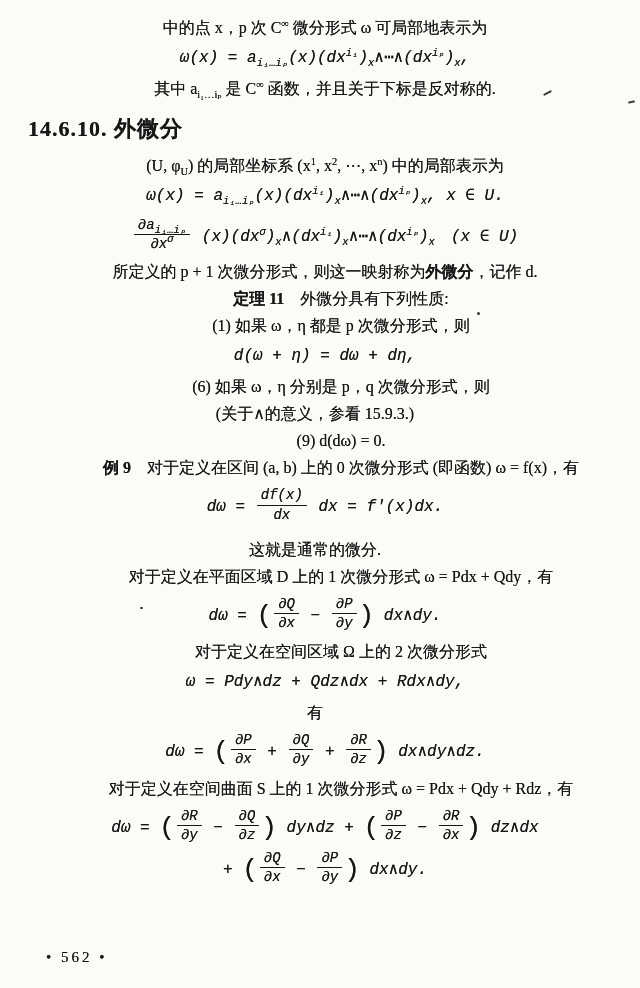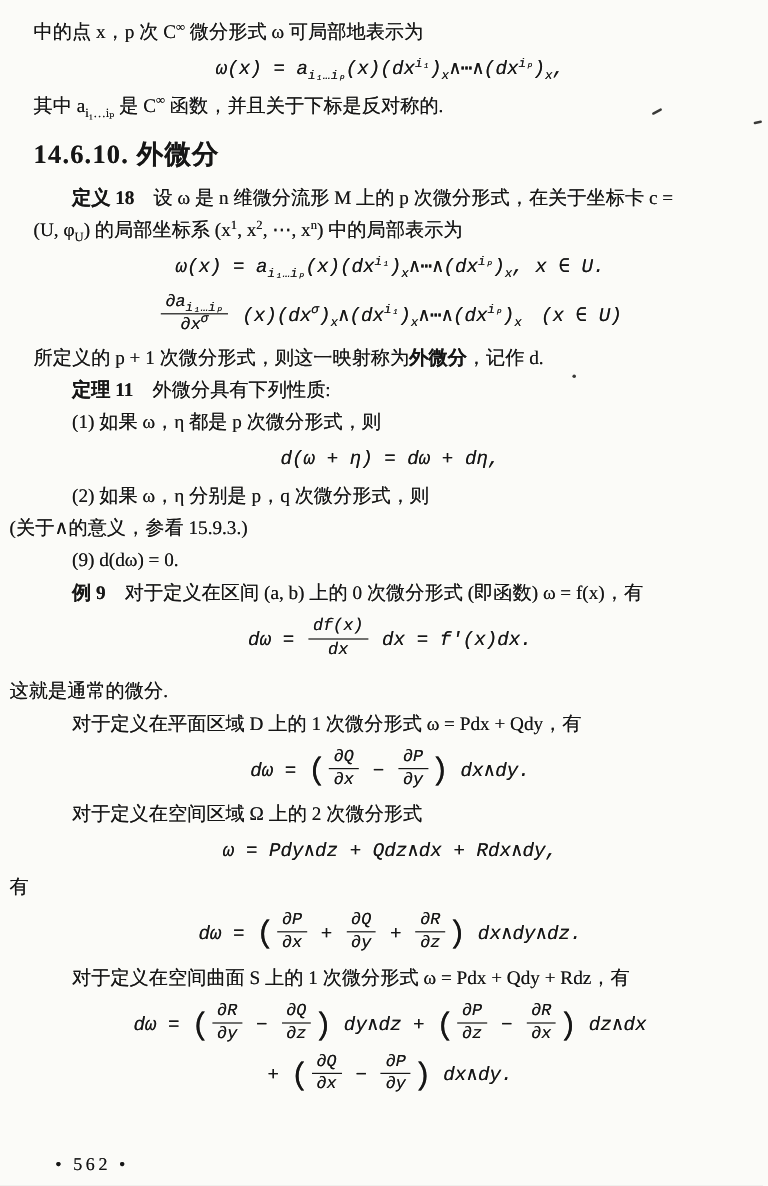--- a/index.html
+++ b/index.html
@@ -8,21 +8,21 @@
     width:640px;height:988px;
     margin:0 auto;
     box-sizing:border-box;
     padding:14px 18px 0 28px;
     background:#fbfbf8;
     color:#161616;
     font-family:"Liberation Serif","DejaVu Serif",serif;
     overflow:hidden;
     text-shadow:0 0 .5px rgba(10,10,10,.75);
   }
-  .para{font-size:16px;line-height:27px;}
+  .para{font-size:16px;line-height:27px;text-align:center;}
   .indent{text-indent:2em;}
   .outdent{margin-left:-20px;}
   .gap{margin-top:12px;}
   .gap-sm{margin-top:6px;}
   .heading{
     font-size:22px;font-weight:bold;
     margin:12px 0 8px 0;letter-spacing:1px;
   }
   .formula{
     font-size:16px;line-height:30px;margin:2px 0;
@@ -32,21 +32,21 @@
   sub{font-size:10.5px;line-height:0;}
   sup{font-size:10.5px;line-height:0;}
   .frac{
     display:inline-block;vertical-align:-38%;
     text-align:center;font-size:14px;line-height:1.3;margin:0 2px;
   }
   .frac .num{display:block;border-bottom:1px solid currentColor;padding:0 4px;}
   .frac .den{display:block;padding:0 4px;}
   .bigp{font-size:26px;font-style:normal;vertical-align:-3px;font-weight:400;}
   .page-number{
-    position:absolute;left:46px;bottom:8px;
+    position:absolute;left:46px;bottom:22px;
     font-size:15px;letter-spacing:3px;font-style:normal;
   }
   .speck{position:absolute;background:#3a3a38;border-radius:1px;}
   .speck.s1{left:543px;top:92px;width:9px;height:2px;transform:rotate(-28deg);}
   .speck.s2{left:628px;top:101px;width:7px;height:2px;transform:rotate(-12deg);}
   .speck.s3{left:477px;top:312px;width:3px;height:3px;border-radius:50%;}
   .speck.s4{left:140px;top:607px;width:3px;height:2px;}
 </style>
 </head>
 <body>
@@ -54,36 +54,35 @@
 <div class="page">
 
   <div class="para">中的点 x，p 次 C<sup>∞</sup> 微分形式 ω 可局部地表示为</div>
 
   <div class="formula">ω(x) = a<sub>i₁…iₚ</sub>(x)(dx<sup>i₁</sup>)<sub>x</sub>∧⋯∧(dx<sup>iₚ</sup>)<sub>x</sub>,</div>
 
   <div class="para">其中 a<sub>i₁…iₚ</sub> 是 C<sup>∞</sup> 函数，并且关于下标是反对称的.</div>
 
   <h2 class="heading">14.6.10. 外微分</h2>
 
-  <div class="para indent"><b>定义 18</b>　设 ω 是 n 维微分流形 M 上的 p 次微分形式，在关于坐标卡 c =</div>
   <div class="para">(U, φ<sub>U</sub>) 的局部坐标系 (x<sup>1</sup>, x<sup>2</sup>, ⋯, x<sup>n</sup>) 中的局部表示为</div>
 
   <div class="formula">ω(x) = a<sub>i₁…iₚ</sub>(x)(dx<sup>i₁</sup>)<sub>x</sub>∧⋯∧(dx<sup>iₚ</sup>)<sub>x</sub>, x ∈ U.</div>
 
 
   <div class="formula tall"><span class="frac"><span class="num">∂a<sub>i₁…iₚ</sub></span><span class="den">∂x<sup>σ</sup></span></span> (x)(dx<sup>σ</sup>)<sub>x</sub>∧(dx<sup>i₁</sup>)<sub>x</sub>∧⋯∧(dx<sup>iₚ</sup>)<sub>x</sub>　(x ∈ U)</div>
 
   <div class="para">所定义的 p + 1 次微分形式，则这一映射称为<b>外微分</b>，记作 d.</div>
 
   <div class="para indent"><b>定理 11</b>　外微分具有下列性质:</div>
 
   <div class="para indent">(1) 如果 ω，η 都是 p 次微分形式，则</div>
   <div class="formula">d(ω + η) = dω + dη,</div>
 
-  <div class="para indent">(2) 如果 ω，η 分别是 p，q 次微分形式，则</div>
+  <div class="para indent">(6) 如果 ω，η 分别是 p，q 次微分形式，则</div>
 
   <div class="para outdent">(关于∧的意义，参看 15.9.3.)</div>
 
   <div class="para indent">(9) d(dω) = 0.</div>
 
   <div class="para indent"><b>例 9</b>　对于定义在区间 (a, b) 上的 0 次微分形式 (即函数) ω = f(x)，有</div>
   <div class="formula tall">dω = <span class="frac"><span class="num">df(x)</span><span class="den">dx</span></span> dx = f′(x)dx.</div>
 
   <div class="para outdent gap">这就是通常的微分.</div>
 

